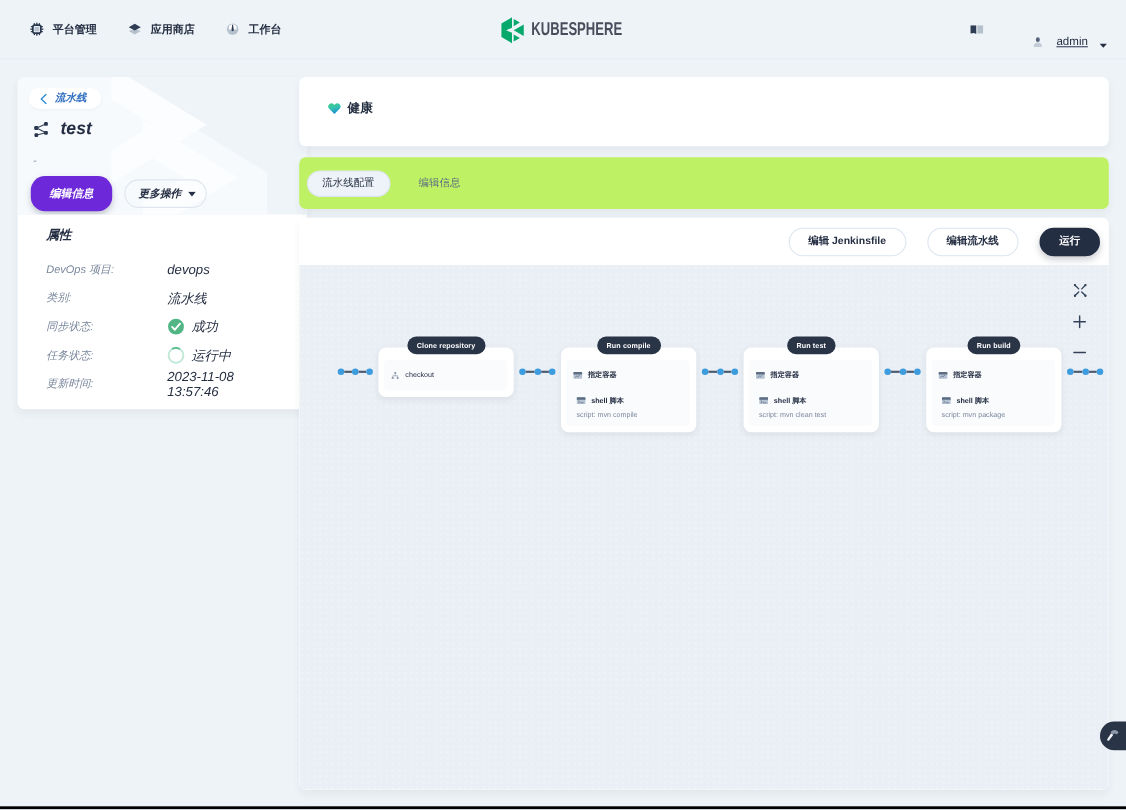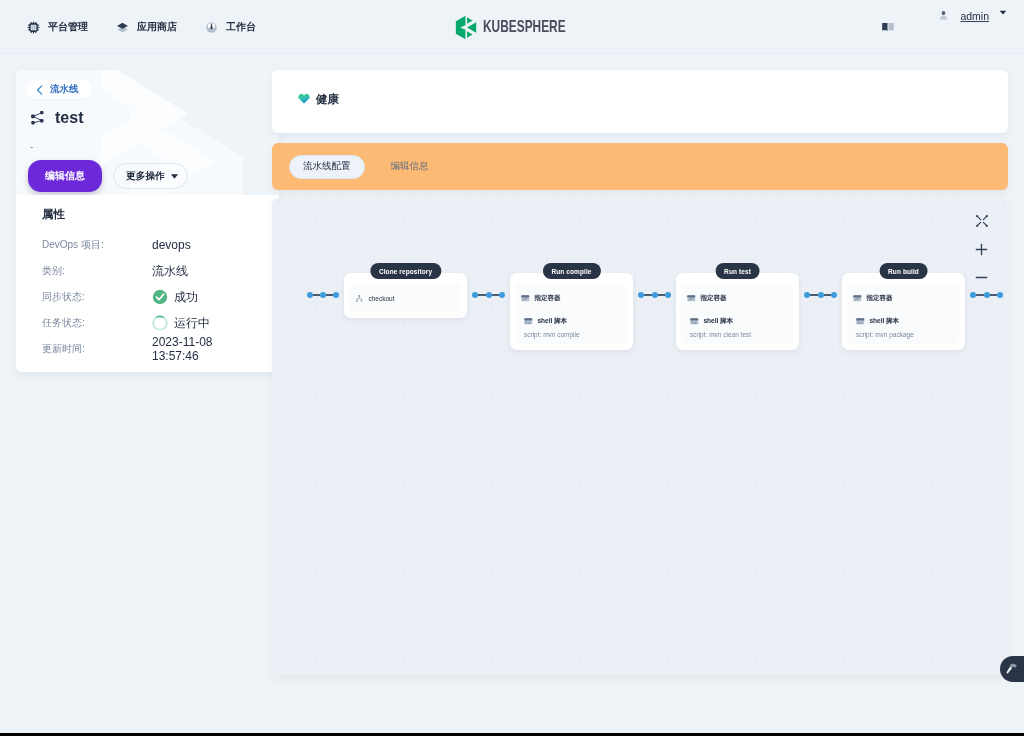--- a/index.html
+++ b/index.html
@@ -20,28 +20,28 @@
   }
   .nav { display:flex; align-items:center; margin-left:13px; }
   .nav-item { display:flex; align-items:center; height:54px; padding:0 14px; cursor:pointer; }
   .nav-item .ic { width:12px; height:12px; margin-right:9px; display:block; position:relative; top:-1px; }
   .nav-item .lb { font-size:10px; font-weight:700; color:#242e42; letter-spacing:0px; white-space:nowrap; }
   .logo { position:absolute; left:455px; top:0; height:54px; display:flex; align-items:center; }
   .logo svg { display:block; }
   .logo .word { font-size:17px; font-weight:700; color:#4a4c5c; letter-spacing:0px; margin-left:6px; font-family:"Liberation Sans",sans-serif; transform:scaleX(.70); transform-origin:left center; }
   .hdr-right { position:absolute; right:17px; top:0; height:54px; display:flex; align-items:center; }
   .doc-btn { width:12px; height:8px; display:flex; align-items:center; justify-content:center; cursor:pointer; margin-right:45px; margin-left:0; }
-  .user-box { display:flex; align-items:flex-start; padding:0; height:34px; cursor:pointer;text-decoration:underline; }
+  .user-box { display:flex; align-items:flex-end; padding:0; height:34px; cursor:pointer;text-decoration:underline; }
   .user-box .avatar { width:9px; height:11px; margin-right:12px; }
   .user-box .uname { font-size:10.5px; color:#242e42; font-weight:400; margin-right:10px; }
   .user-box .caret { width:8px; height:5px; }
 
   
   .sidebar { position:absolute; left:16px; top:70px; width:263px; height:302px;
-             background:#fff; border-radius:6px; box-shadow:0 4px 8px rgba(36,46,66,.06); overflow:hidden; }
+             background:#fff; border-radius:6px; box-shadow:0 4px 8px rgba(36,46,66,.06); overflow:hidden;font-style:italic; }
   .sb-top { position:relative; height:125px; background:#eff4f9; overflow:hidden; }
   .sb-top .wm { position:absolute; left:0px; top:0px; opacity:1; }
   .back-pill { position:absolute; left:10px; top:10px; height:19px; background:#fff; border-radius:10px;
                display:flex; align-items:center; padding:0 13px 0 10px; cursor:pointer;
                box-shadow:0 1px 2px rgba(36,46,66,.05); }
   .back-pill .chev { width:7px; height:10px; margin-right:7px; }
   .back-pill .txt { font-size:9.5px; font-weight:700; color:#2f6ec0; white-space:nowrap; }
   .sb-title { position:absolute; left:14px; top:40px; display:flex; align-items:center; }
   .sb-title .ic { width:15px; height:16px; margin-right:10px; }
   .sb-title .nm { font-size:16px; font-weight:700; color:#242e42; line-height:1; }
@@ -65,21 +65,21 @@
   
   .main { position:absolute; left:272px; top:70px; width:736px; height:648px; }
   .card { background:#fff; border-radius:6px; box-shadow:0 4px 8px rgba(36,46,66,.05); }
 
   .health-card { height:63px; padding:22px 0 0 26px; }
   .health-row { display:flex; align-items:center; }
   .health-row .hic { width:12px; height:13px; margin-right:6px; }
   .health-row .ht { font-size:11.5px; font-weight:700; color:#242e42; line-height:12px; }
   .health-sub { font-size:9.5px; color:#79879c; margin-top:3px; margin-left:0; line-height:10px; }
 
-  .tabs-card { margin-top:10px; height:47px; background:#fdba74; display:flex; align-items:center; padding-left:17px; }
+  .tabs-card { margin-top:10px; height:47px; background:#bef264; display:flex; align-items:center; padding-left:7px; }
   .tab { height:24px; border-radius:12px; padding:0 13px; display:flex; align-items:center;
          font-size:9.5px; color:#242e42; cursor:pointer; font-weight:400; }
   .tab.active { background:#eef3f9; border:1px solid #dde5ef; font-weight:400; }
   .tab.plain { color:#5f6d82; margin-left:13px; }
 
   .act-card { height:43px; display:flex; align-items:center; justify-content:flex-end; padding-right:8px; }
   .act-btn { height:26px; border-radius:13px; padding:0 17px; display:flex; align-items:center;
              font-size:9.5px; font-weight:700; cursor:pointer; white-space:nowrap; }
   .act-btn.ghost { background:#fff; border:1px solid #dde5ef; color:#242e42; margin-left:19px; }
   .act-btn.primary { background:#242e42; color:#fff; margin-left:19px; padding:0 18px;
@@ -297,20 +297,31 @@
     <div class="card tabs-card">
       <div class="tab active">
         <span>流水线配置</span>
       </div>
       <div class="tab plain">
         <span>编辑信息</span>
       </div>
     </div>
 
     <div class="card" style="margin-top:8px;overflow:hidden;">
+      <div class="act-card">
+        <div class="act-btn ghost">
+          <span>编辑 Jenkinsfile</span>
+        </div>
+        <div class="act-btn ghost">
+          <span>编辑流水线</span>
+        </div>
+        <div class="act-btn primary">
+          <span>运行</span>
+        </div>
+      </div>
 
       <div class="graph">
         <div class="gctl">
           <div class="gb">
             <svg width="12" height="12" viewBox="0 0 13 13">
               <g stroke="#33415a" stroke-width="1.3" stroke-linecap="round" fill="none">
                 <path d="M1.2 1.2 L5.0 5.0"></path>
                   <path d="M11.8 1.2 L8.0 5.0"></path>
                 <path d="M1.2 11.8 L5.0 8.0"></path>
                   <path d="M11.8 11.8 L8.0 8.0"></path>

